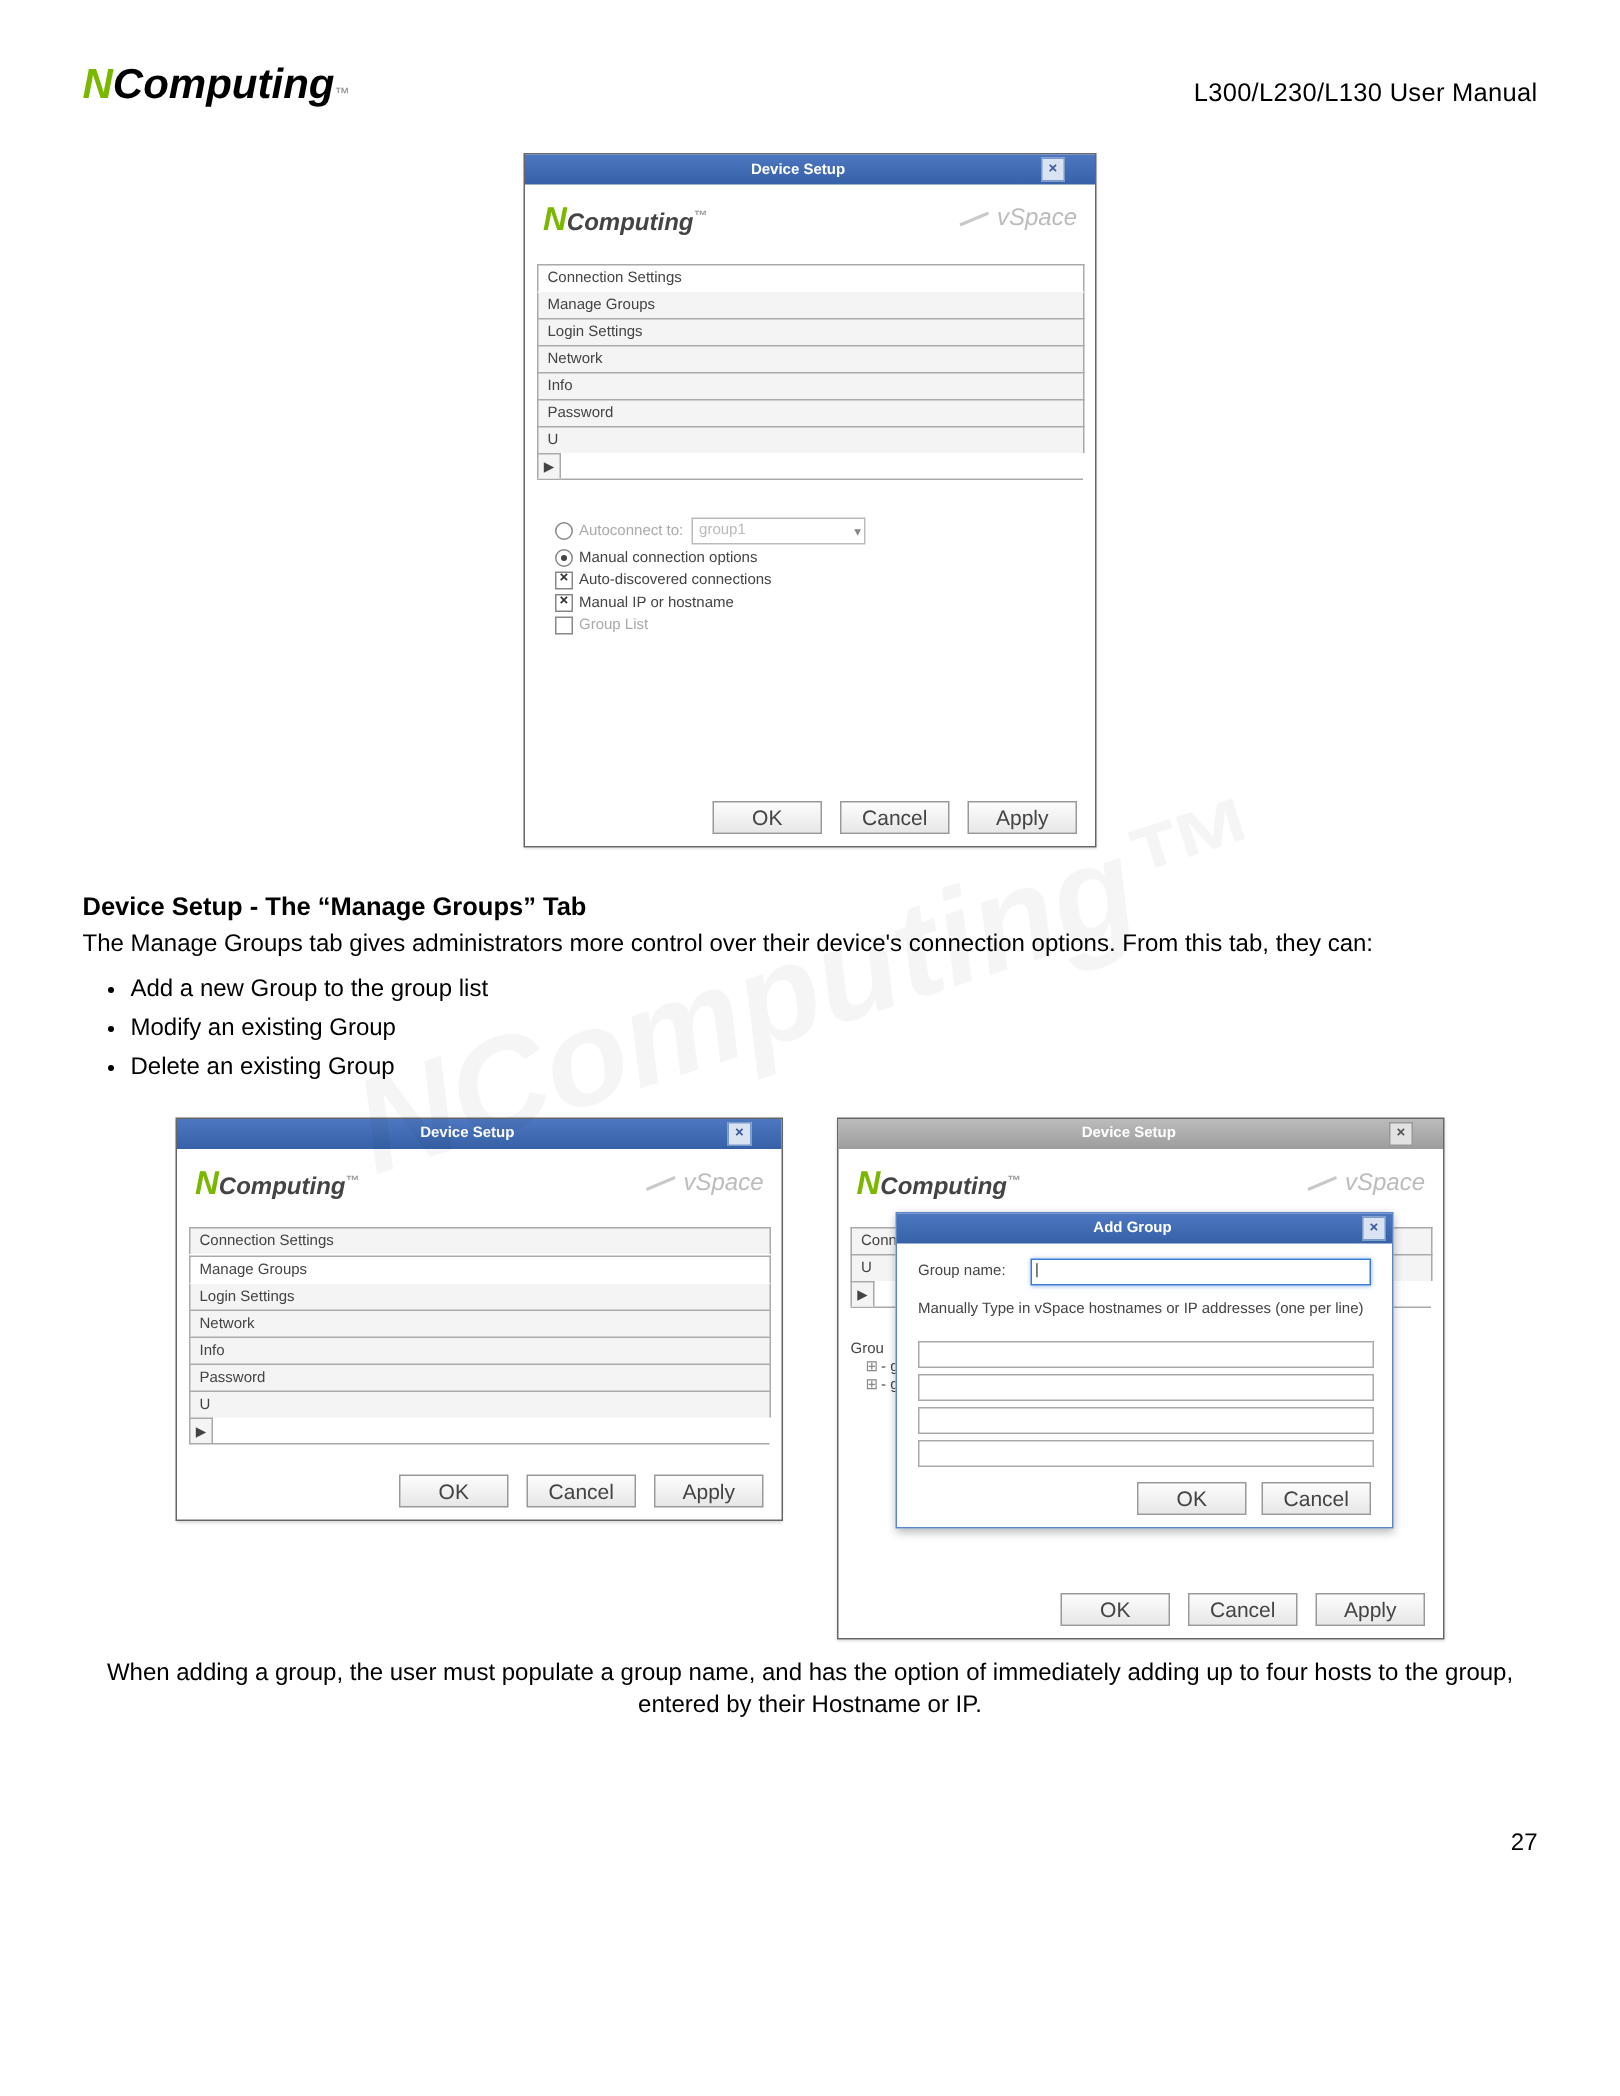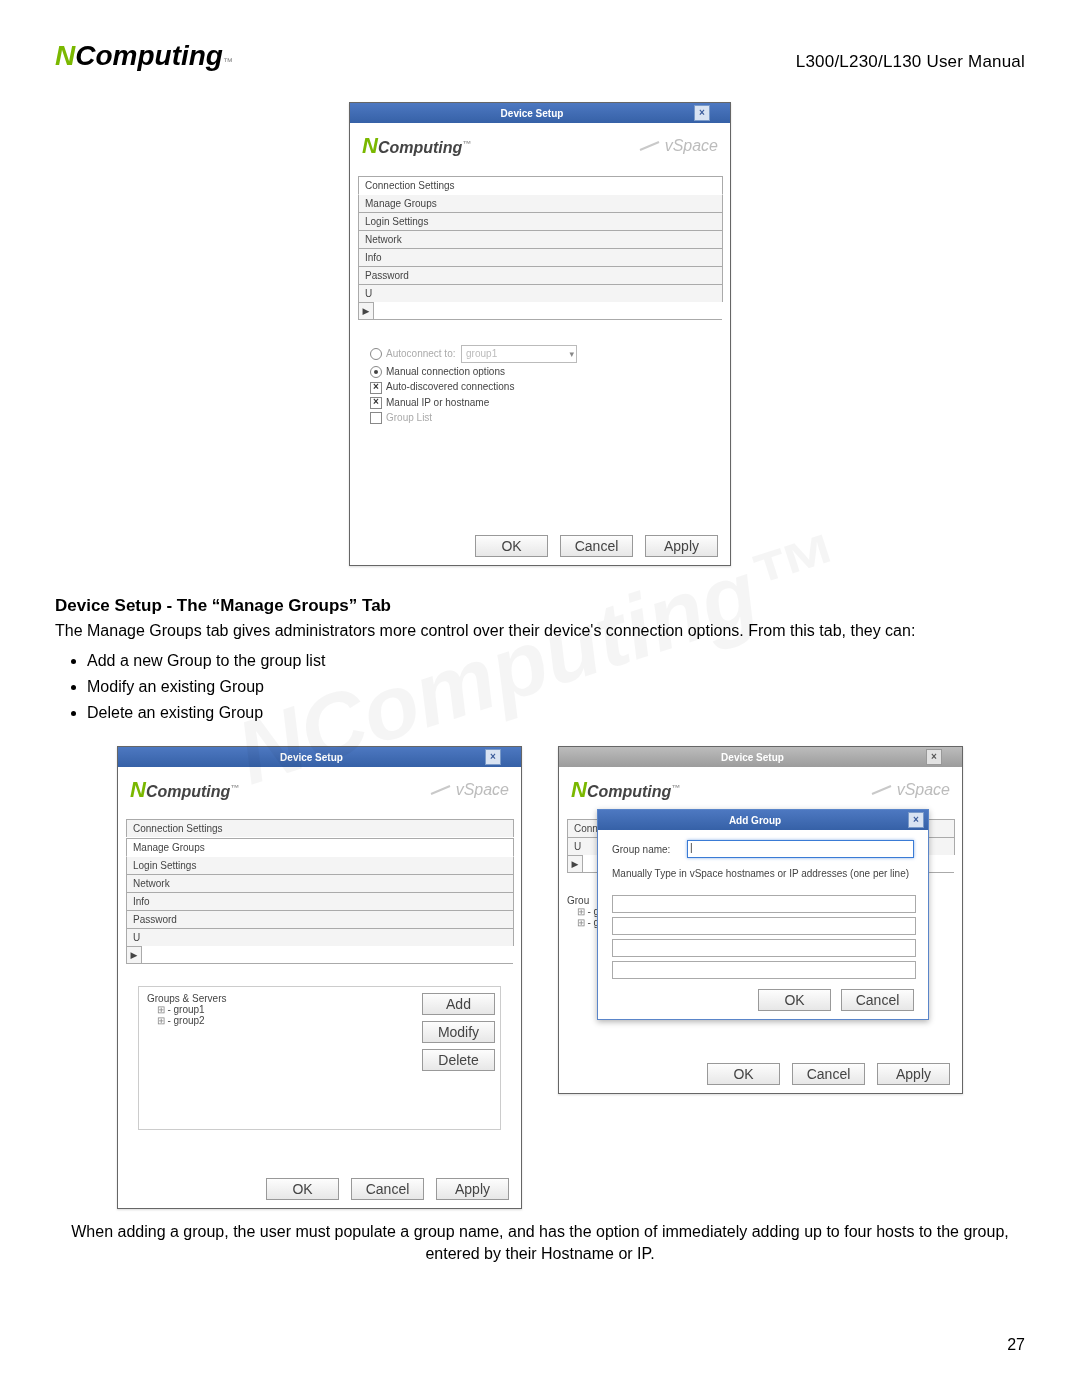--- a/index.html
+++ b/index.html
@@ -205,35 +205,20 @@
       </div>
       <div class="ss-tabs">
         <div class="ss-tab">Connection Settings</div>
         <div class="ss-tab active">Manage Groups</div>
         <div class="ss-tab">Login Settings</div>
         <div class="ss-tab">Network</div>
         <div class="ss-tab">Info</div>
         <div class="ss-tab">Password</div>
         <div class="ss-tab">U</div>
         <div class="ss-tab-arrow">▶</div>
-      </div>
-      <div class="ss-body">
-        <div class="groups-panel">
-          <div class="groups-left">
-            <div>Groups &amp; Servers</div>
-            <div class="tree-item"><span class="tree-toggle">⊞</span>- <span>group1</span></div>
-            <div class="tree-item"><span class="tree-toggle">⊞</span>- <span>group2</span></div>
-          </div>
-          <div class="groups-right">
-            <div class="ss-btn">Add</div>
-            <div class="ss-btn">Modify</div>
-            <div class="ss-btn">Delete</div>
-          </div>
-        </div>
-        <div style="height:30px;"></div>
       </div>
       <div class="ss-buttons">
         <div class="ss-btn">OK</div>
         <div class="ss-btn">Cancel</div>
         <div class="ss-btn">Apply</div>
       </div>
     </div>
   </div>
 
   <div class="screen-col">

